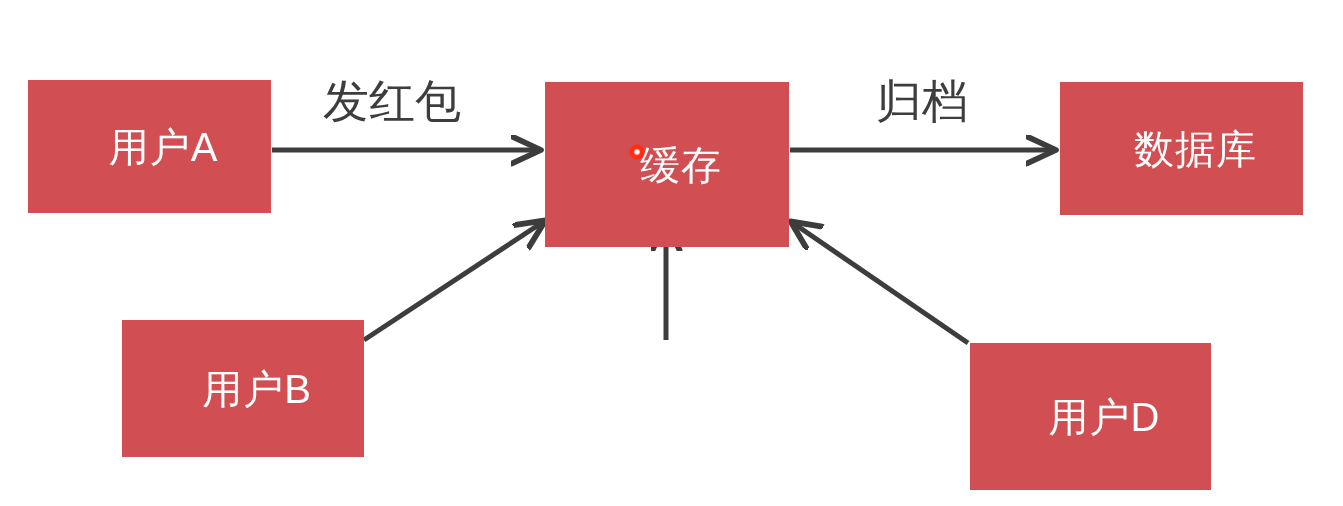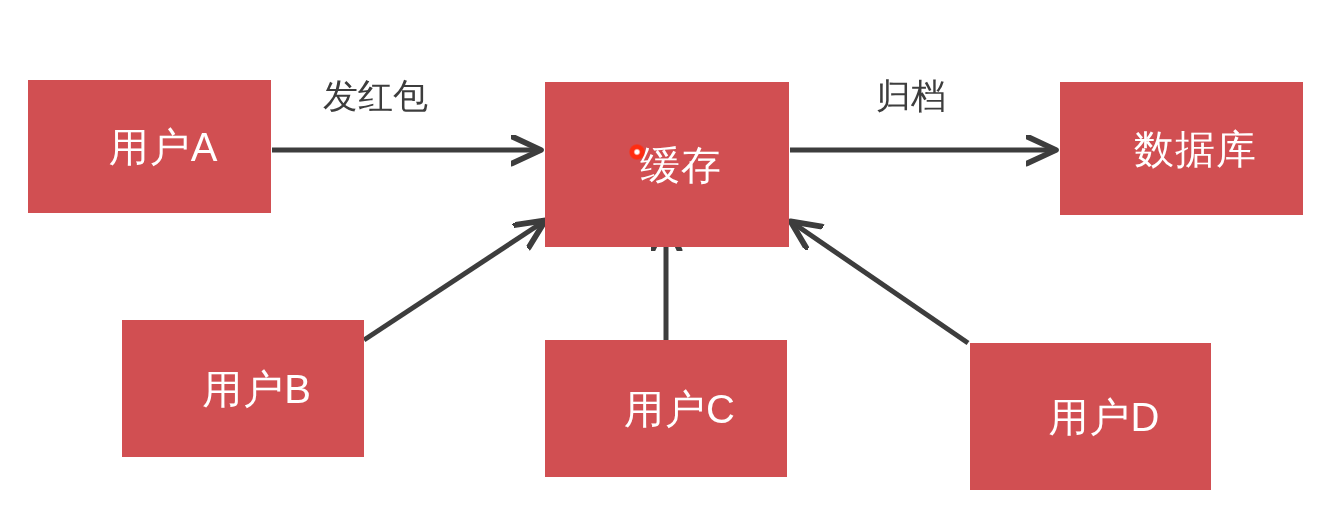--- a/index.html
+++ b/index.html
@@ -32,21 +32,21 @@
     user-select: none;
     padding-left: 28px;
   }
   .node-label {
     display: block;
     white-space: nowrap;
   }
   .edge-label {
     position: absolute;
     color: #3d3d3d;
-    font-size: 35px;
+    font-size: 46px;
     line-height: 1;
     white-space: nowrap;
     user-select: none;
   }
   svg.edges {
     position: absolute;
     left: 0;
     top: 0;
     width: 1343px;
     height: 506px;
@@ -96,23 +96,20 @@
   </div>
 
   <div class="node" style="left:1060px; top:82px; width:243px; height:133px;align-items:center;">
     <span class="node-label">数据库</span>
   </div>
 
   <div class="node" style="left:122px; top:320px; width:242px; height:137px;">
     <span class="node-label">用户B</span>
   </div>
 
-  <div class="node" style="left:545px; top:340px; width:242px; height:137px;">
-    <span class="node-label">用户C</span>
-  </div>
 
   <div class="node" style="left:970px; top:343px; width:241px; height:147px;justify-content:center;">
     <span class="node-label">用户D</span>
   </div>
 
   <div class="edge-label" style="left:323px; top:78px;">发红包</div>
 
   <div class="edge-label" style="left:876px; top:78px;">归档</div>
 
   <div class="cursor-dot" style="left:637px; top:152px;"></div>

